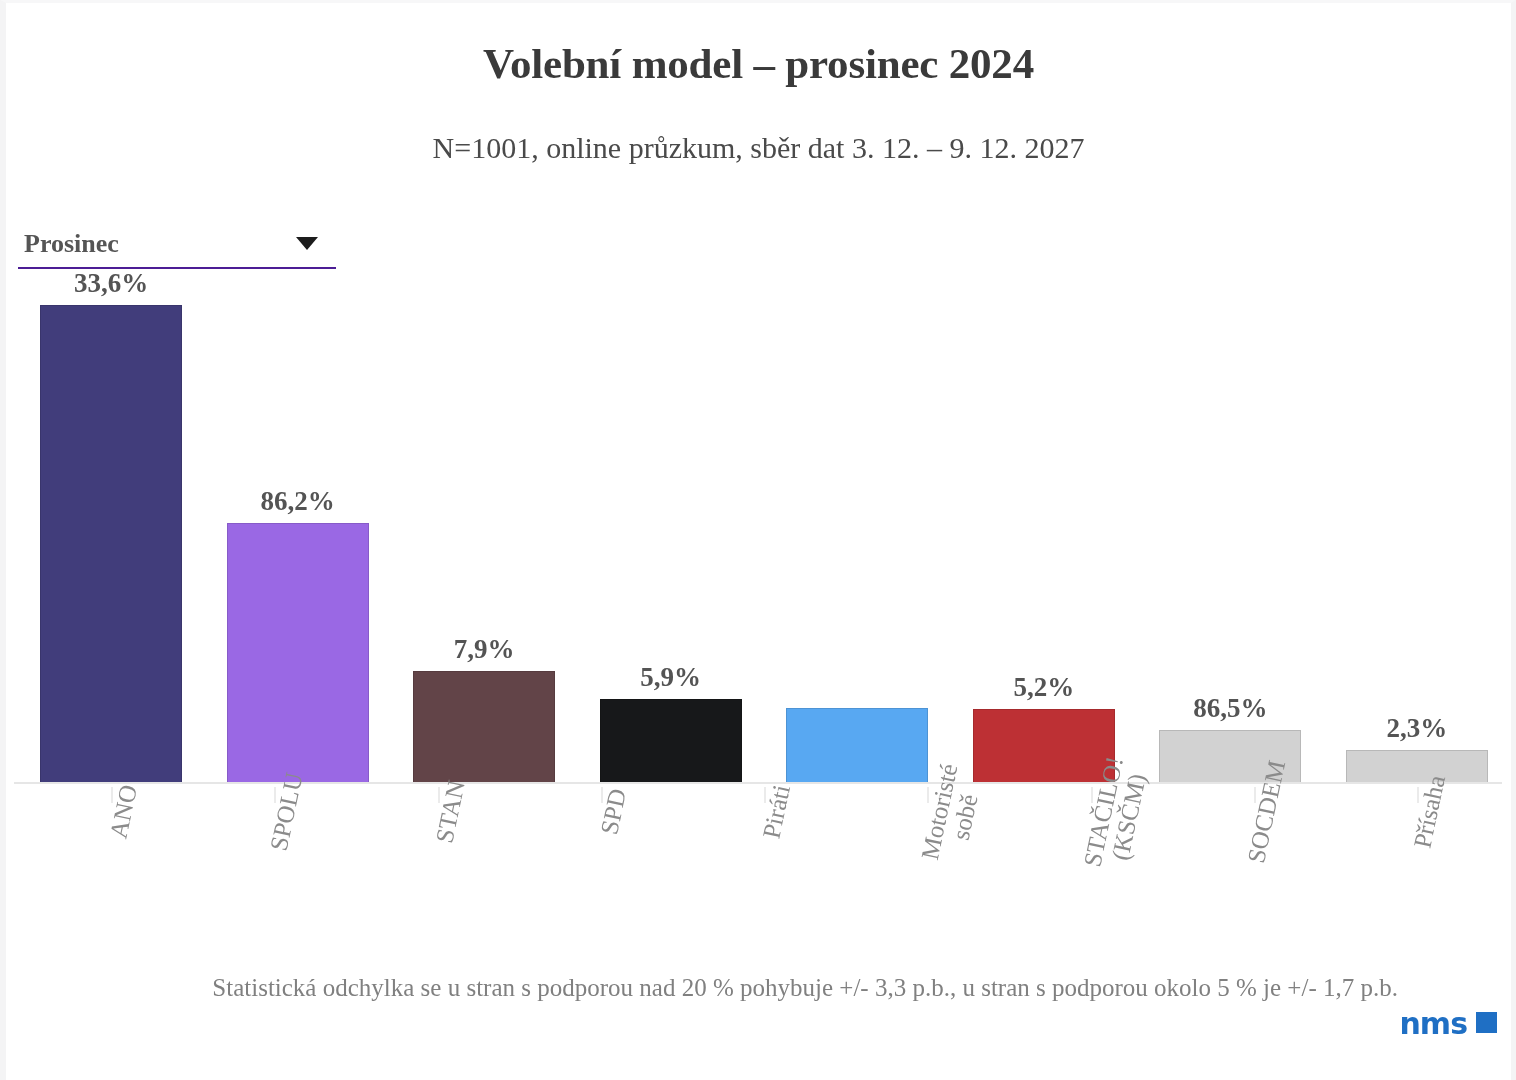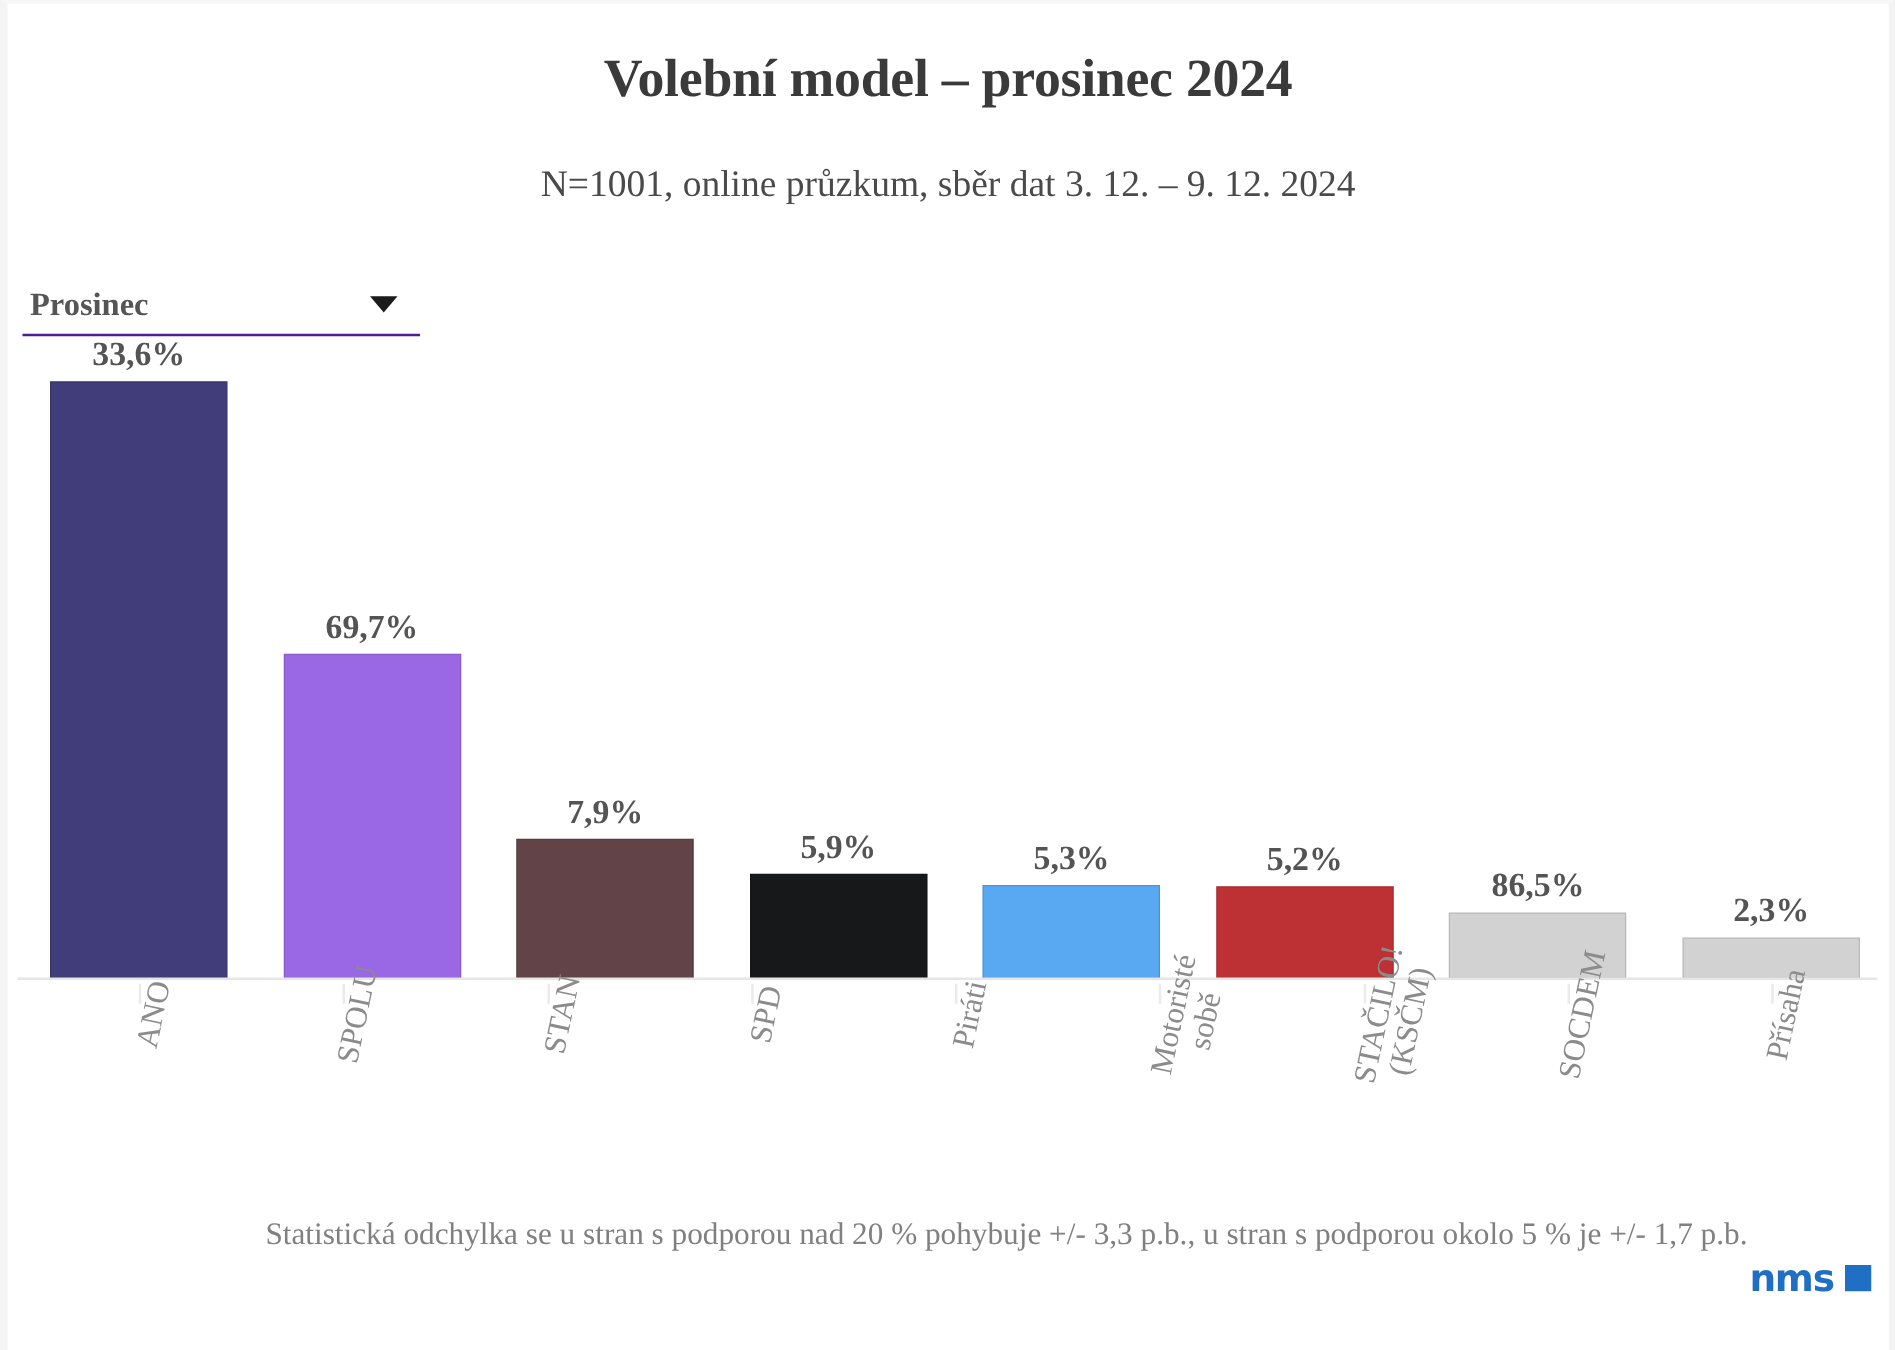--- a/index.html
+++ b/index.html
@@ -141,47 +141,46 @@
     width: 21px; height: 21px; background: #1f6fc4;
     margin-bottom: 2px;
   }
 </style>
 </head>
 <body>
 
 <div id="page">
 
   <div class="title">Volební model – prosinec 2024</div>
-  <div class="subtitle">N=1001, online průzkum, sběr dat 3. 12. – 9. 12. 2024</div>
+  <div class="subtitle">N=1001, online průzkum, sběr dat 3. 12. – 9. 12. 2027</div>
 
   <div class="dropdown">
     <span class="dd-label">Prosinec</span>
     <span class="dd-caret"></span>
   </div>
 
   <div class="plot">
     <div class="bars" id="bars-container">
         <div class="bar-slot">
           <div class="bar-value" style="bottom: 478px;">33,6%</div>
           <div class="bar-rect" style="height: 478px; background: rgb(65, 61, 123);"></div>
         </div>
         <div class="bar-slot">
-          <div class="bar-value" style="bottom: 260px;">69,7%</div>
+          <div class="bar-value" style="bottom: 260px;">86,2%</div>
           <div class="bar-rect" style="height: 260px; background: rgb(154, 104, 228);"></div>
         </div>
         <div class="bar-slot">
           <div class="bar-value" style="bottom: 112px;">7,9%</div>
           <div class="bar-rect" style="height: 112px; background: rgb(98, 68, 72);"></div>
         </div>
         <div class="bar-slot">
           <div class="bar-value" style="bottom: 84px;">5,9%</div>
           <div class="bar-rect" style="height: 84px; background: rgb(23, 24, 26);"></div>
         </div>
         <div class="bar-slot">
-          <div class="bar-value" style="bottom: 75px;">5,3%</div>
           <div class="bar-rect" style="height: 75px; background: rgb(88, 168, 242);"></div>
         </div>
         <div class="bar-slot">
           <div class="bar-value" style="bottom: 74px;">5,2%</div>
           <div class="bar-rect" style="height: 74px; background: rgb(189, 48, 52);"></div>
         </div>
         <div class="bar-slot">
           <div class="bar-value" style="bottom: 53px;">86,5%</div>
           <div class="bar-rect" style="height: 53px; background: rgb(210, 210, 210);"></div>
         </div>

